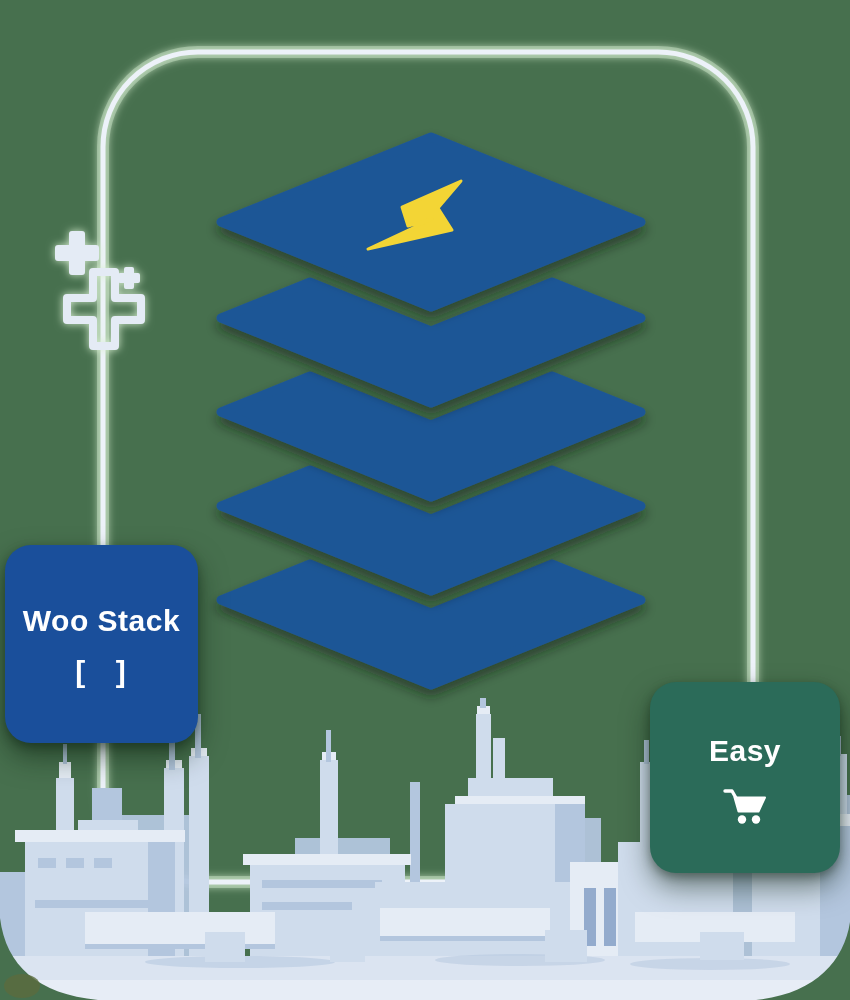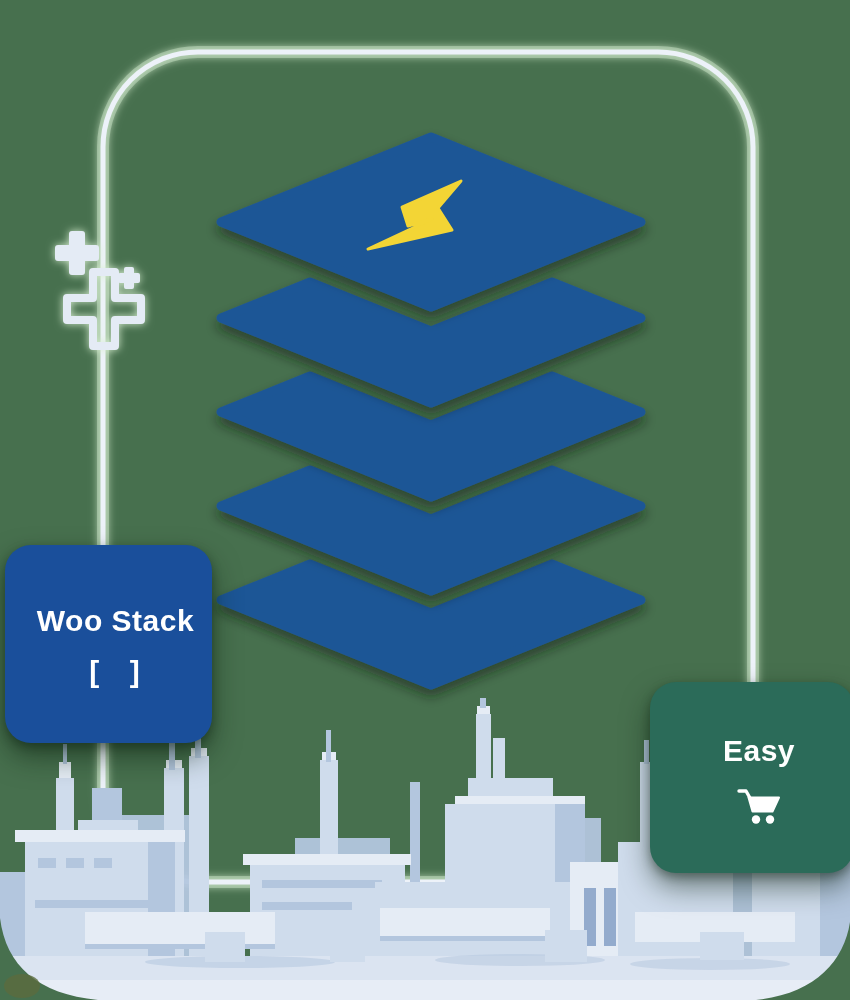--- a/index.html
+++ b/index.html
@@ -6,21 +6,20 @@
   body{
     width:850px;height:1000px;position:relative;overflow:hidden;
     background:#47704e;
     font-family:"Liberation Sans","DejaVu Sans",sans-serif;
   }
   .scene{position:absolute;left:0;top:0;}
   .card{
     position:absolute;border-radius:26px;color:#fff;text-align:center;
     display:flex;flex-direction:column;align-items:center;justify-content:center;
     box-shadow:0 14px 28px rgba(10,30,14,.5),0 4px 10px rgba(10,30,14,.35);
-    padding-left:14px;
   }
   .card .line{font-size:30px;font-weight:700;line-height:44px;letter-spacing:.5px;}
   .card-left{left:5px;top:545px;width:193px;height:198px;background:#1a4f9b;}
   .card-right{left:650px;top:682px;width:190px;height:191px;background:#2b6b59;}
   .brackets{font-size:30px;font-weight:600;margin-top:12px;word-spacing:18px;letter-spacing:2px;}
   .cart-wrap{margin-top:14px;height:40px;}
   
   .c1{fill:#e5ecf5;} .c2{fill:#cfdcec;} .c3{fill:#b3c6de;} .c4{fill:#93abcd;} .c5{fill:#6d8cb4;}
 </style>
 </head>

